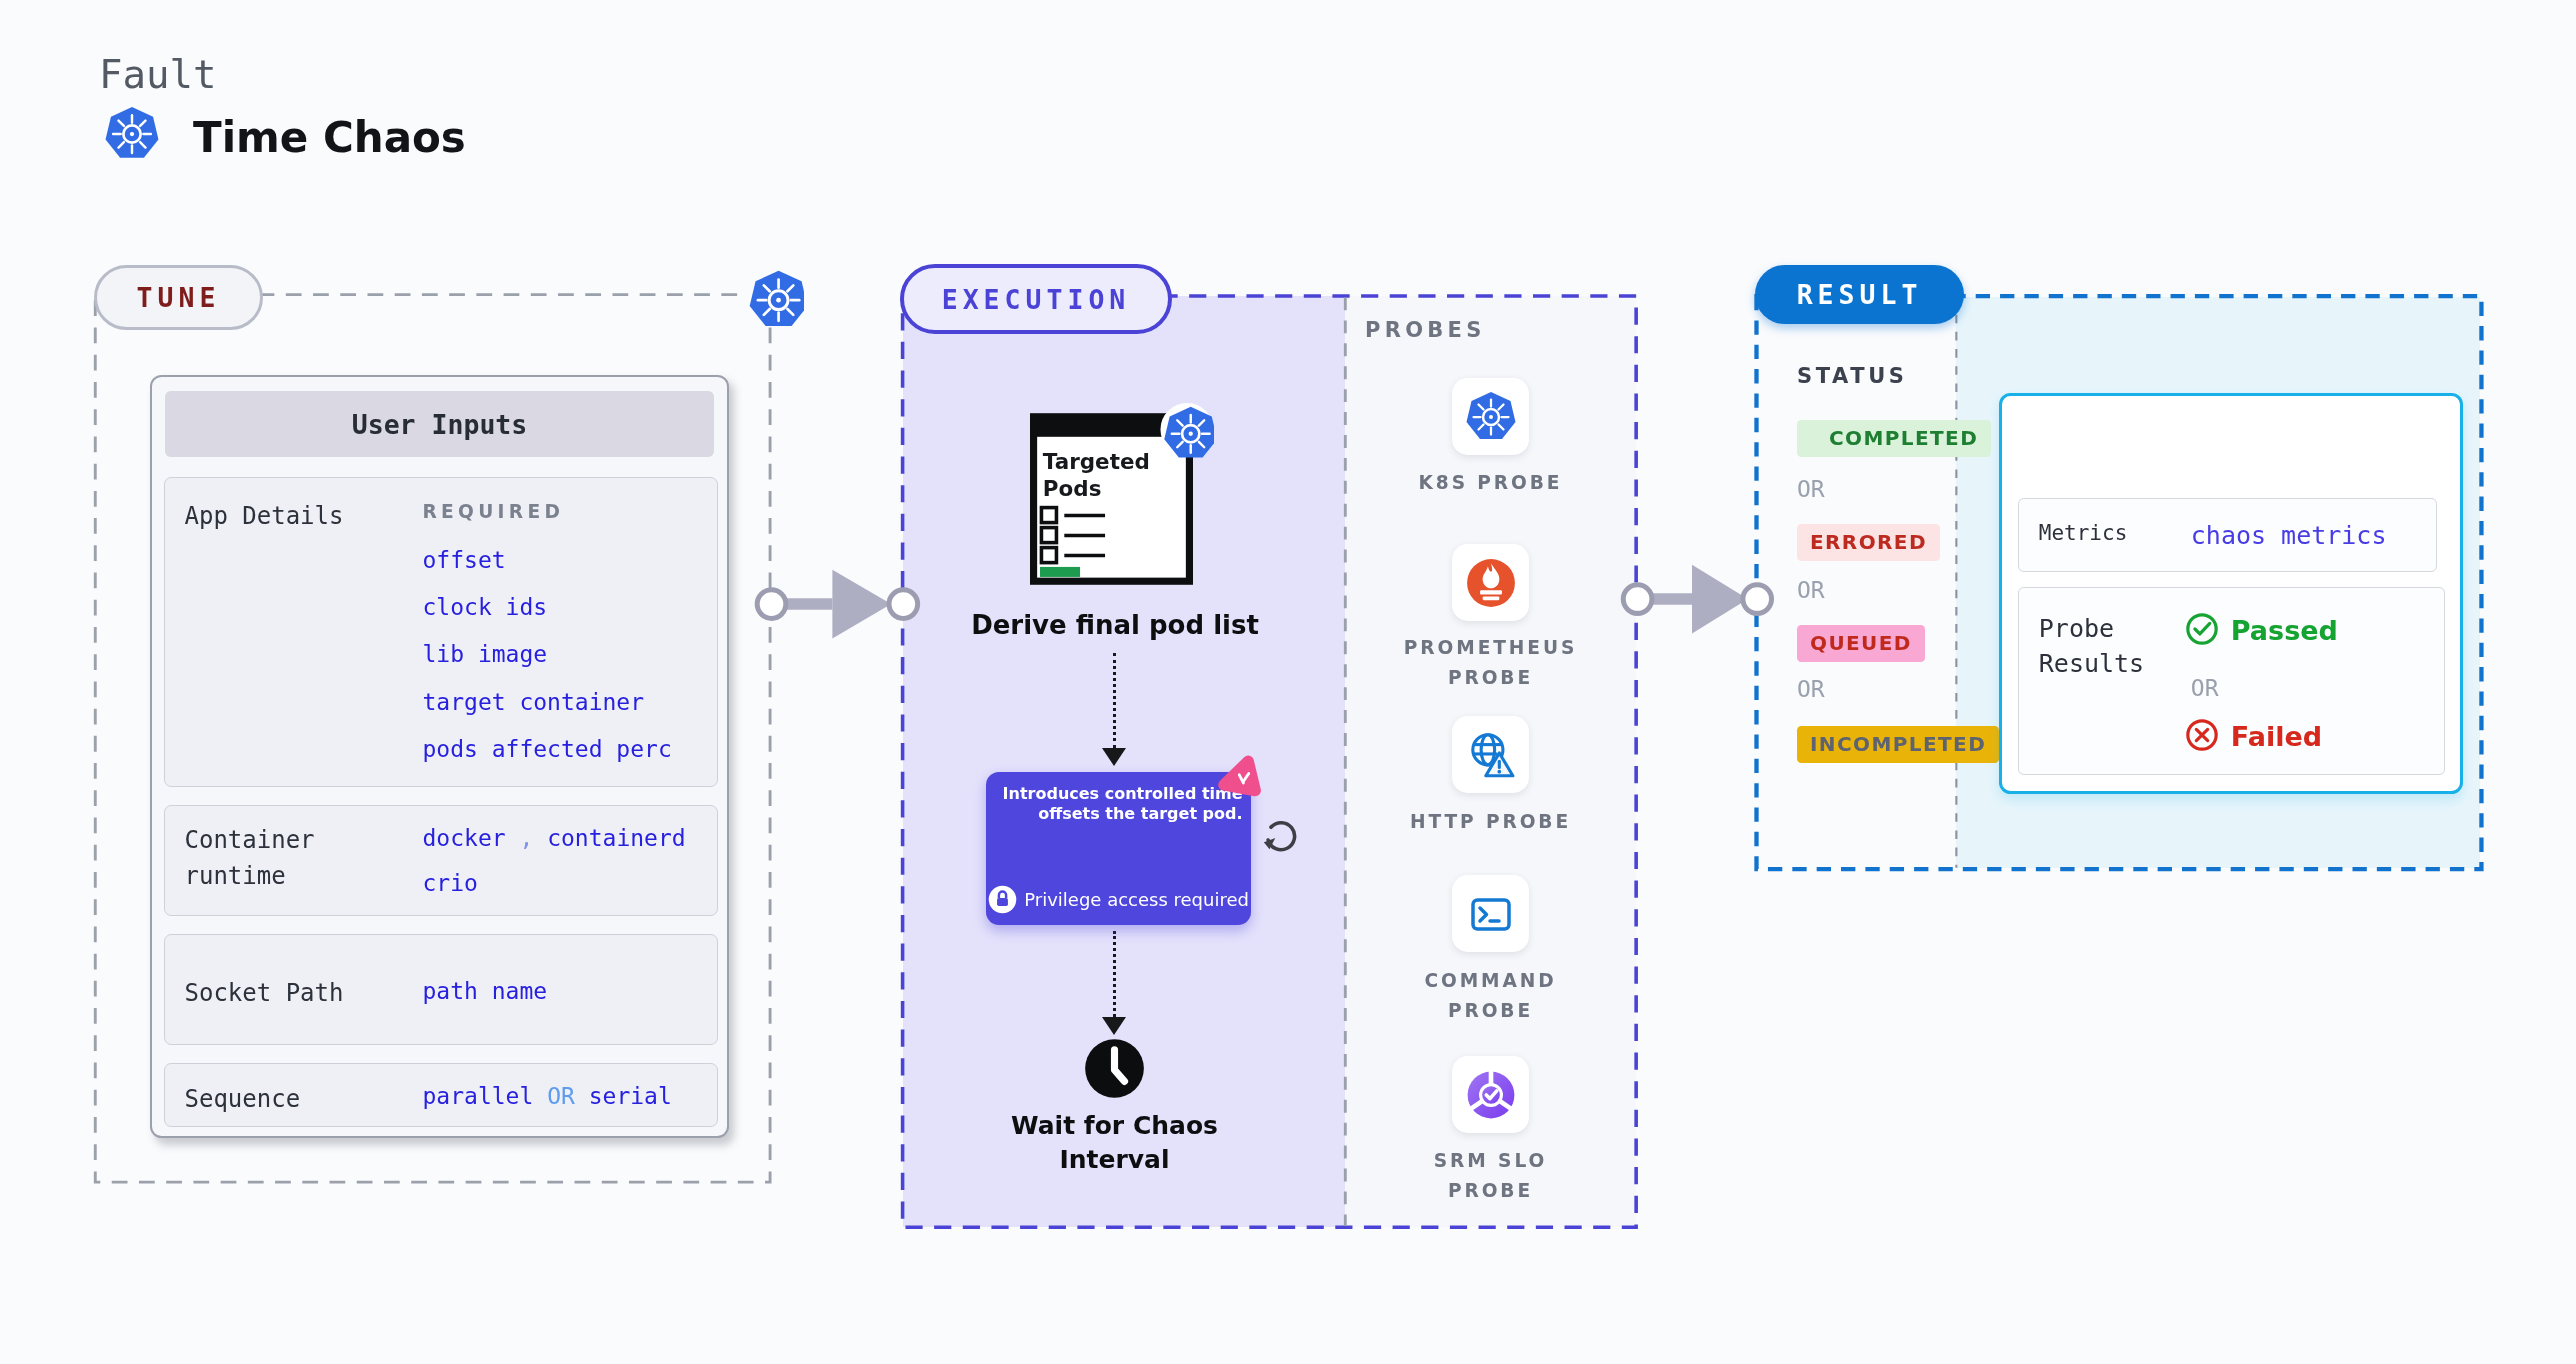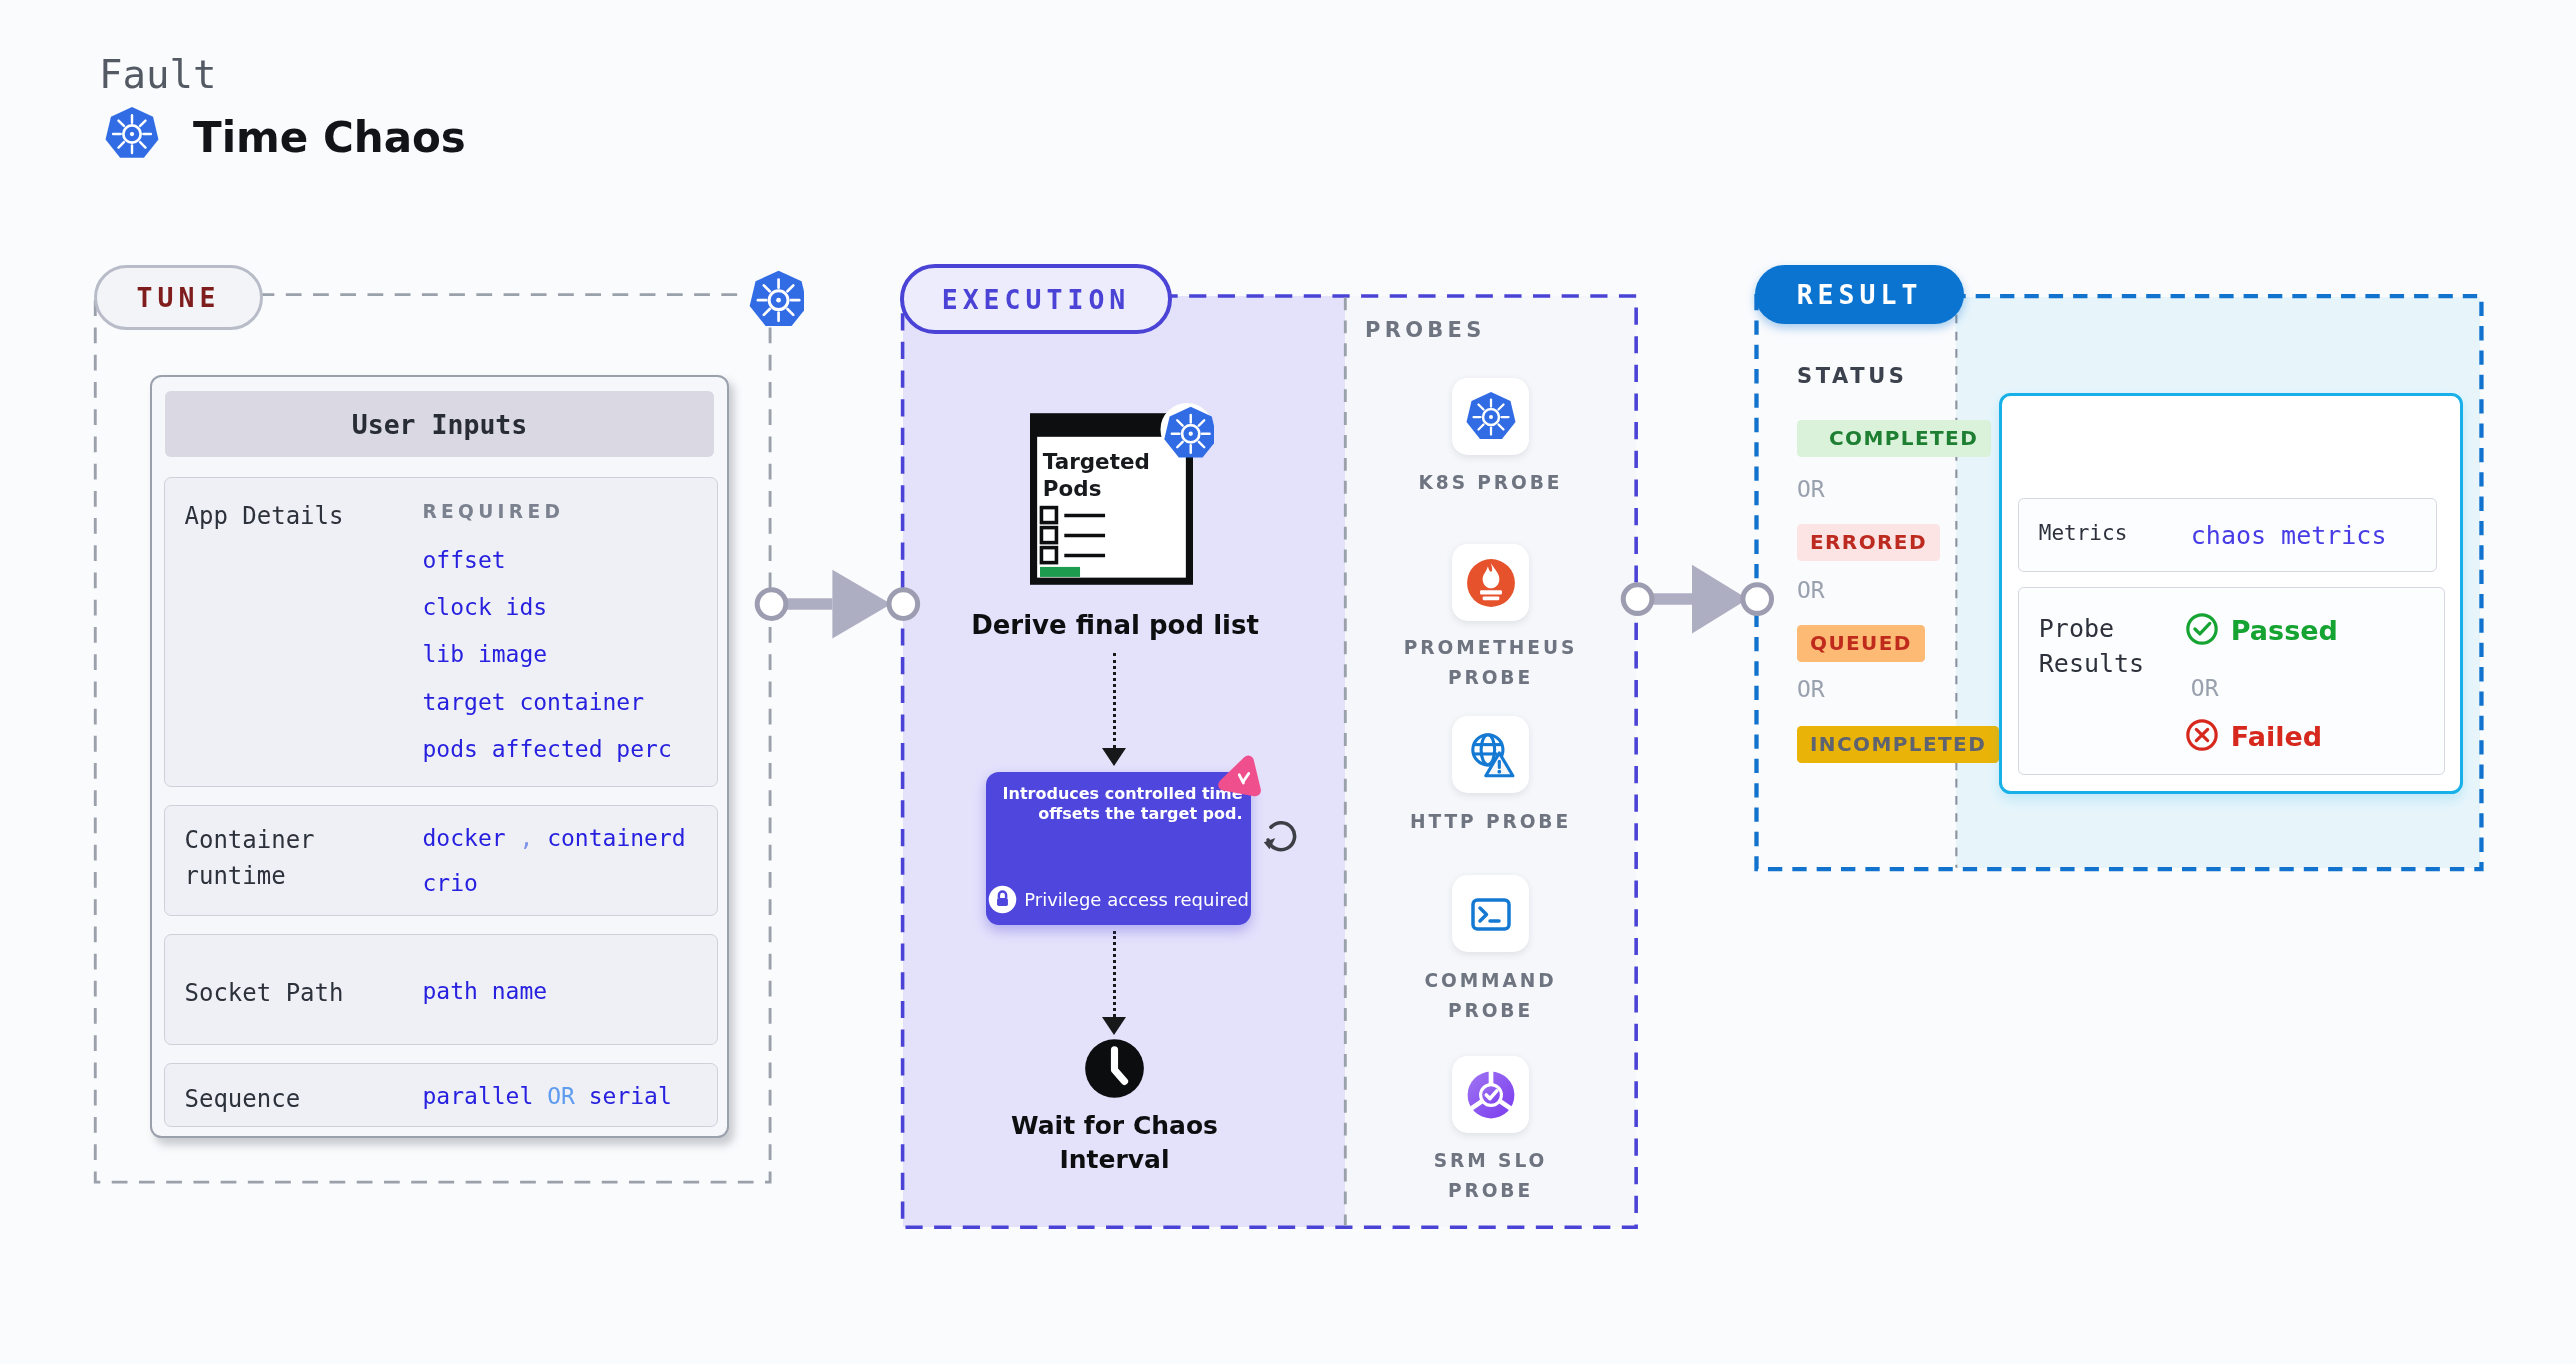--- a/index.html
+++ b/index.html
@@ -29,21 +29,21 @@
   .or-blue{color:#5f9bef;}
   .sep-blue{color:#7d92ea;}
   .probe-card{position:absolute;left:1452px;width:77px;height:77px;background:#ffffff;border-radius:15.8px;
               box-shadow:0 2.9px 7.2px rgba(40,45,60,.10);display:flex;align-items:center;justify-content:center;z-index:4;}
   .probe-label{position:absolute;left:1396px;width:189px;text-align:center;font-size:18.6px;font-weight:bold;
                letter-spacing:2.9px;color:#6e7480;line-height:1.6;z-index:4;}
   .status-badge{position:absolute;left:1797px;padding:6.4px 13px;border-radius:4.3px;font-size:20px;font-weight:bold;
                 letter-spacing:1.4px;z-index:4;white-space:nowrap;}
   .b-green{background:#daf2da;color:#1e7f33;}
   .b-red{background:#fbe4e3;color:#bd2a20;}
-  .b-yellow{background:#fdba74;color:#bf2a1d;}
+  .b-yellow{background:#f9a8d4;color:#bf2a1d;}
   .b-gray{background:#eab308;color:#5d6370;}
   .or-gray{position:absolute;left:1797px;font-size:23px;color:#9aa1ae;z-index:4;}
   .out-box{position:absolute;left:1999px;top:393px;width:458px;height:395px;background:#ffffff;
            border:3.6px solid #17b0e8;border-radius:11.5px;box-shadow:0 5.7px 11.5px rgba(23,176,232,.18);z-index:4;}
   .out-head{position:absolute;left:15.8px;top:15.8px;width:420px;height:69px;background:#d6d5e1;border-radius:5.7px;
             display:flex;align-items:center;justify-content:center;font-size:27px;font-weight:bold;color:#4a4f5b;}
   .out-row{position:absolute;left:15.8px;width:417px;background:#fcfdfe;border:1.4px solid #d4d7de;border-radius:5.7px;}
   .tooltip{position:absolute;left:986px;top:772px;width:265px;height:153px;background:#4f46dd;border-radius:13px;
            z-index:5;box-shadow:0 5.7px 13px rgba(79,70,221,.35);}
   .tt-text{position:absolute;left:8.6px;top:11.5px;width:248px;text-align:right;color:#ffffff;

